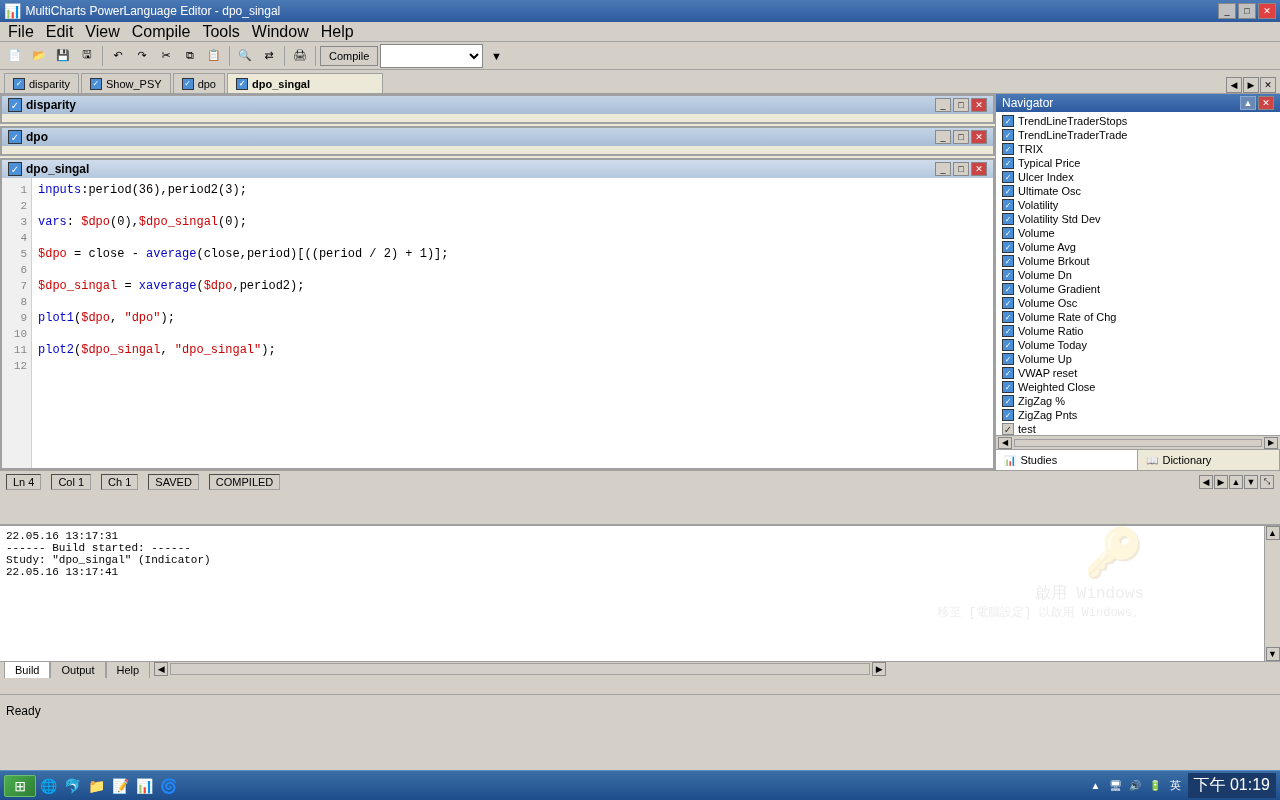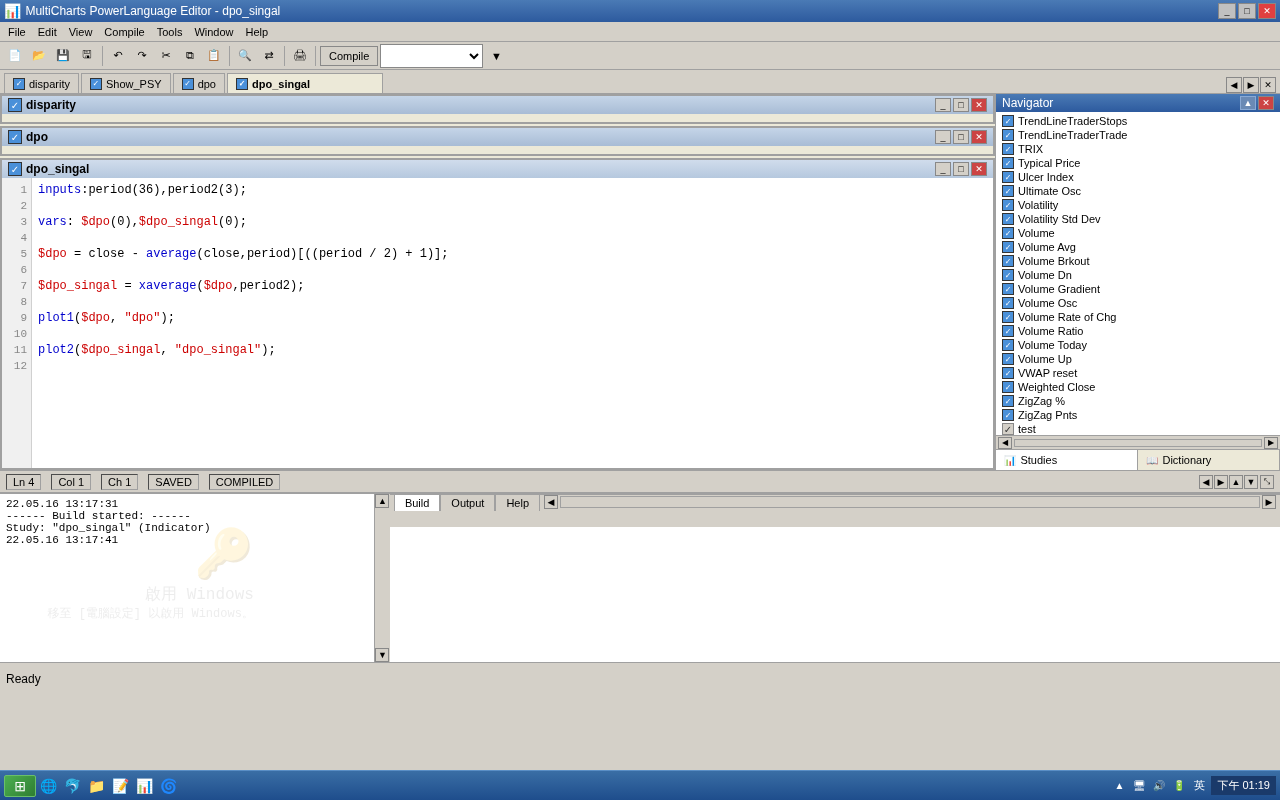--- a/index.html
+++ b/index.html
@@ -8,21 +8,21 @@
     
     .title-bar { background: linear-gradient(to bottom, #4a7ab5, #2d5a9e); color: white; height: 22px; display: flex; align-items: center; justify-content: space-between; padding: 0 4px; font-size: 12px; }
     .title-bar-left { display: flex; align-items: center; gap: 4px; }
     .title-bar-buttons { display: flex; gap: 2px; }
     .title-btn { width: 18px; height: 16px; background: #c0c0c0; border: 1px solid #888; cursor: pointer; display: flex; align-items: center; justify-content: center; font-size: 9px; color: #000; }
     .title-btn.close { background: #e04040; color: white; }
     .title-btn.maximize { background: #c0c0c0; }
     
     
     .menu-bar { background: #d4d0c8; border-bottom: 1px solid #a0a0a0; height: 20px; display: flex; align-items: center; padding: 0 2px; }
-    .menu-item { padding: 1px 6px; font-size: 11px; cursor: pointer; }
+    .menu-item { padding: 1px 6px; font-size: 16px; cursor: pointer; }
     
     
     .toolbar { background: #d4d0c8; border-bottom: 1px solid #a0a0a0; height: 28px; display: flex; align-items: center; padding: 2px 4px; gap: 2px; }
     .tb-btn { width: 22px; height: 22px; background: #d4d0c8; border: 1px solid transparent; cursor: pointer; display: flex; align-items: center; justify-content: center; font-size: 11px; }
     .tb-separator { width: 1px; height: 20px; background: #a0a0a0; margin: 0 2px; }
     .compile-btn { padding: 1px 8px; background: #d4d0c8; border: 1px solid #888; cursor: pointer; font-size: 11px; height: 20px; }
     .compile-dropdown { padding: 11px 4px; background: white; border: 1px solid #888; cursor: pointer; font-size: 11px; height: 20px; }
     
     
     .tabs-area { background: #d4d0c8; border-bottom: 1px solid #a0a0a0; height: 24px; display: flex; align-items: flex-end; padding: 0 4px; }
@@ -59,21 +59,21 @@
     .nav-tab.active { background: white; }
     
     
     .status-bar { background: #d4d0c8; border-top: 1px solid #a0a0a0; height: 22px; display: flex; align-items: center; padding: 0 6px; gap: 10px; font-size: 11px; }
     .status-section { padding: 1px 6px; border: 1px inset #a0a0a0; background: #d4d0c8; font-size: 11px; }
     .status-right { margin-left: auto; display: flex; gap: 2px; align-items: center; }
     .status-arrows { display: flex; gap: 1px; }
     .status-arr { width: 14px; height: 14px; background: #d4d0c8; border: 1px solid #888; display: flex; align-items: center; justify-content: center; font-size: 9px; cursor: pointer; }
     
     
-    .output-panel { height: 170px; border-top: 2px solid #a0a0a0; display: flex; flex-direction: row; background: white; }
+    .output-panel { height: 170px; border-top: 2px solid #a0a0a0; display: flex; flex-direction: column; background: white; margin-top: 32px; }
     .output-content { flex: 1; font-family: 'Courier New', monospace; font-size: 11px; padding: 4px 6px; background: white; overflow-y: auto; color: #000; position: relative; }
     .output-tabs { height: 24px; display: flex; align-items: flex-end; background: #d4d0c8; border-top: 1px solid #a0a0a0; padding: 16px 4px; }
     .out-tab { padding: 2px 10px; background: #d4d0c8; border: 1px solid #a0a0a0; border-bottom: none; font-size: 11px; cursor: pointer; }
     .out-tab.active { background: white; }
     
     
     .taskbar { position: fixed; bottom: 0; left: 0; width: 1280px; height: 30px; background: linear-gradient(to bottom, #3a6ea5, #1e4d8c); border-top: 1px solid #5a8ec5; display: flex; align-items: center; padding: 0 4px; gap: 2px; }
     .task-tray { margin-left: auto; display: flex; align-items: center; gap: 4px; }
     .tray-icon { width: 16px; height: 16px; display: flex; align-items: center; justify-content: center; font-size: 10px; color: white; }
     
@@ -435,15 +435,15 @@
   </div>
   <div style="width:22px;height:22px;background:transparent;display:flex;align-items:center;justify-content:center;cursor:pointer;">
     <span style="font-size:14px;">🌀</span>
   </div>
   <div class="task-tray">
     <div class="tray-icon">▲</div>
     <div class="tray-icon">🖥</div>
     <div class="tray-icon">🔊</div>
     <div class="tray-icon">🔋</div>
     <div class="tray-icon" style="font-size:11px;">英</div>
-    <div style="background:#1a3a6a;padding:2px 6px;color:white;font-size:11px;cursor:pointer;">下午 01:19</div>
+    <div style="background:#1a3a6a;padding:2px 6px;color:white;font-size:16px;cursor:pointer;">下午 01:19</div>
   </div>
 </div>
 
 </body></html>

